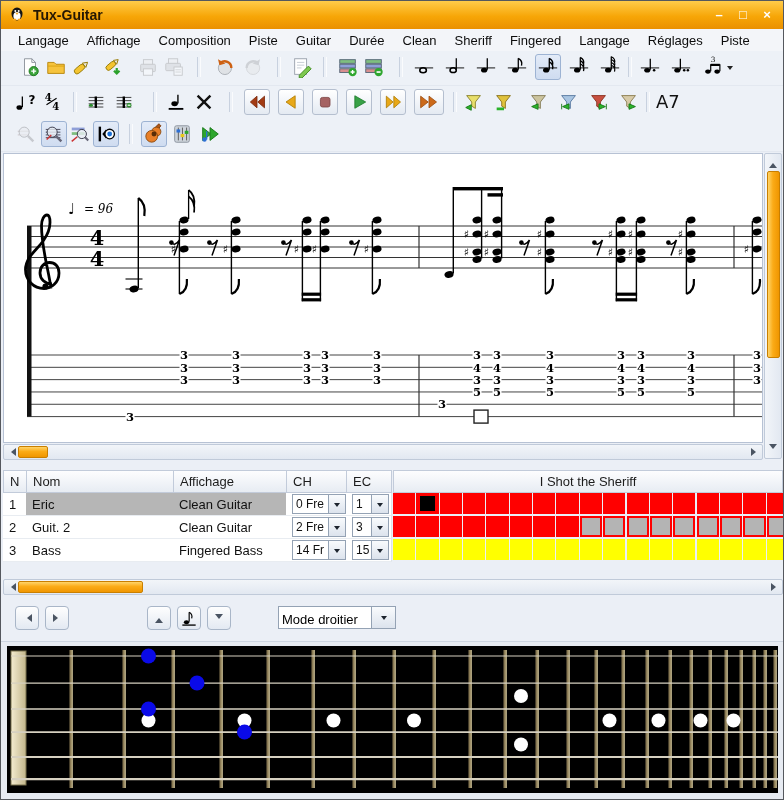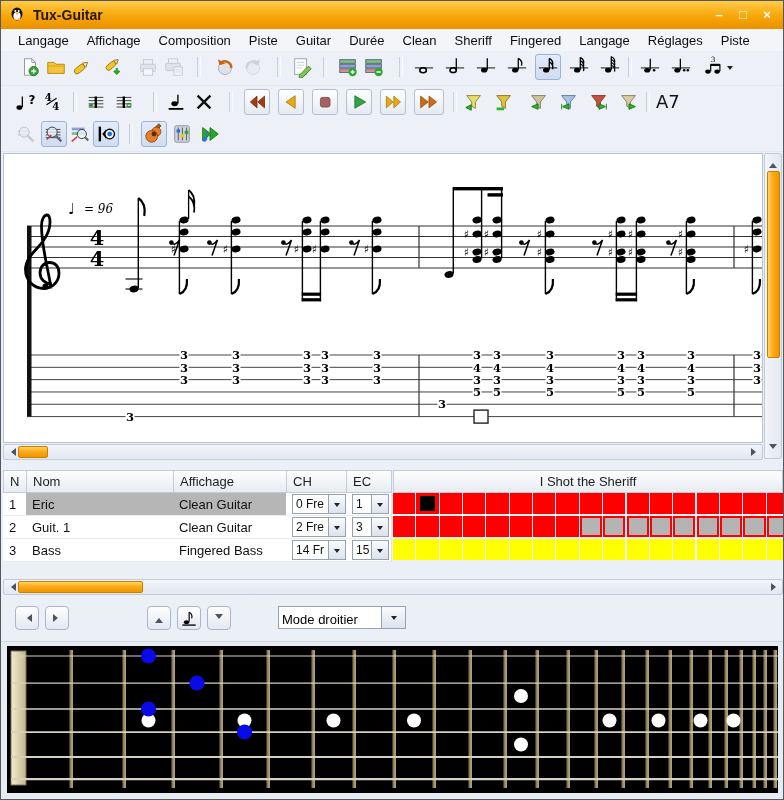--- a/index.html
+++ b/index.html
@@ -695,21 +695,21 @@
     <div class="td" style="left:345px;top:492px;width:46px">
       <span class="combo">
           <span class="field" style="width:20px">1</span>
           <span class="cbtn">
             <span class="tri-d"></span>
           </span>
         </span>
     </div>
 
     <div class="td" style="left:2px;top:515px;width:24px">2</div>
-    <div class="td" style="left:25px;top:515px;width:148px">Guit. 1</div>
+    <div class="td" style="left:25px;top:515px;width:148px">Guit. 2</div>
     <div class="td" style="left:172px;top:515px;width:114px">Clean Guitar</div>
     <div class="td" style="left:285px;top:515px;width:61px">
       <span class="combo">
           <span class="field" style="width:37px">2 Fre</span>
           <span class="cbtn">
             <span class="tri-d"></span>
           </span>
         </span>
     </div>
     <div class="td" style="left:345px;top:515px;width:46px">
@@ -837,21 +837,21 @@
           <ellipse cx="9" cy="17" rx="3.2" ry="2.4" fill="#000"></ellipse>
           <line x1="12.2" y1="16.5" x2="12.2" y2="5" stroke="#000" stroke-width="1.4"></line>
           <path d="M12.2 5q4.5 2.5 3 7.5" fill="none" stroke="#000" stroke-width="1.4"></path>
           <line x1="4" y1="20.5" x2="20" y2="20.5" stroke="#000" stroke-width="1.6"></line>
         </svg>
       </span>
     <span class="ctl-btn" style="left:206px;top:605px">
         <span class="arr arr-d" style="position:static"></span>
       </span>
     <span class="combo" style="position:absolute;left:277px;top:605px;height:23px">
-      <span class="field" style="width:104px;font-size:13px;padding-top:5px">Mode droitier</span>
+      <span class="field" style="width:94px;font-size:13px;padding-top:5px">Mode droitier</span>
       <span class="cbtn" style="width:24px">
           <span class="tri-d"></span>
         </span>
     </span>
   </div>
 
   <div class="fret-panel">
     <svg id="fret-svg" width="784" height="158">
         <rect x="6" y="4" width="771" height="147" fill="#000"></rect>
         <linearGradient id="nutg" x1="0" y1="0" x2="1" y2="0">

